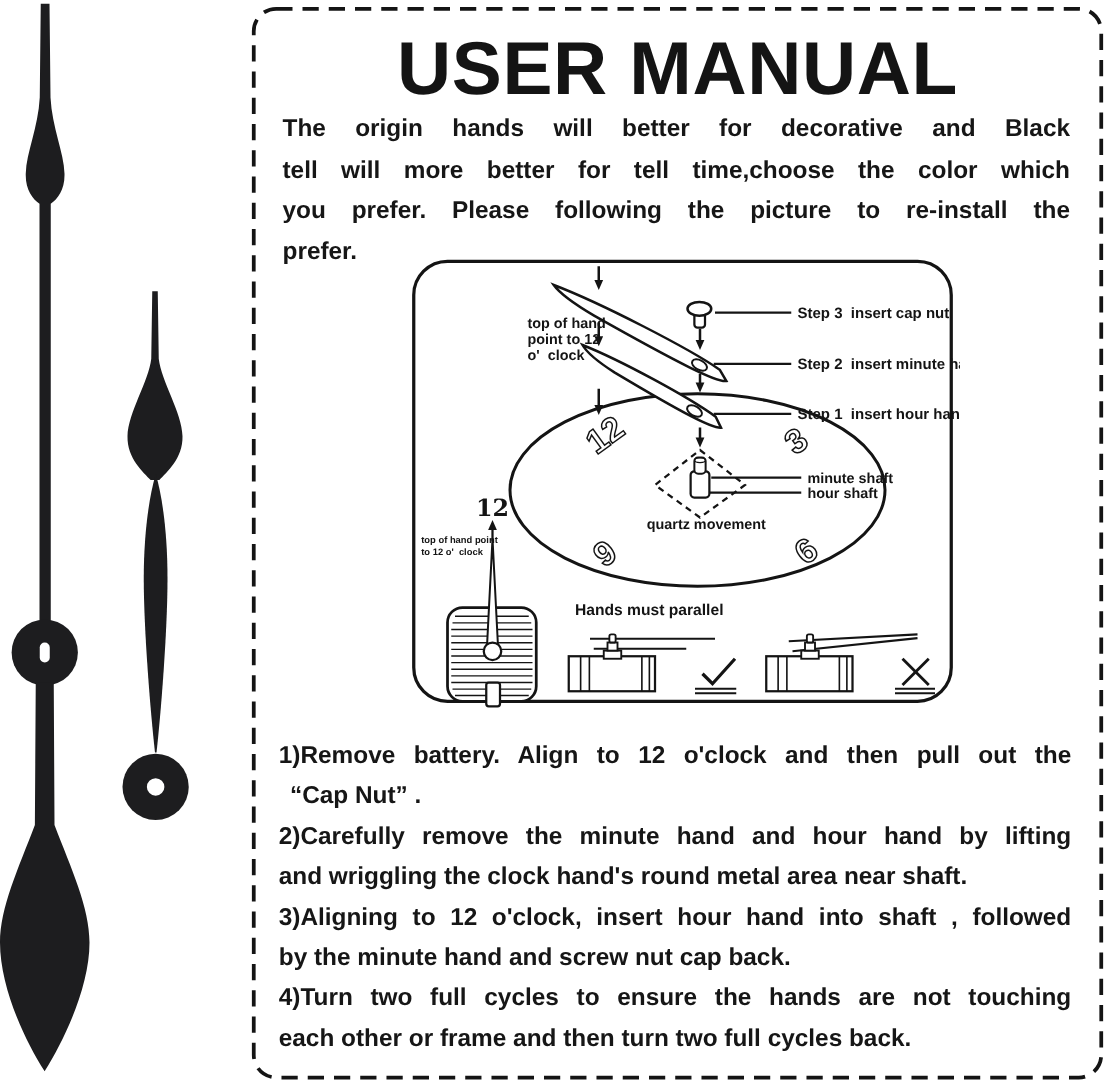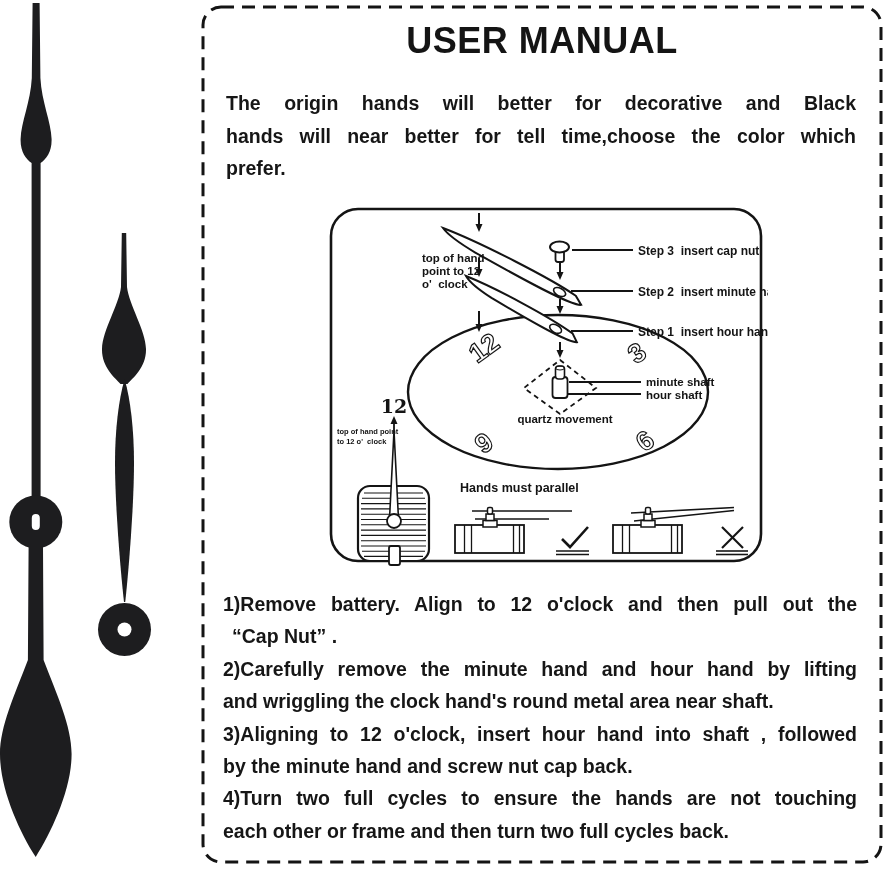--- a/index.html
+++ b/index.html
@@ -3,21 +3,21 @@
 <meta charset="utf-8">
 <style>
   html,body { margin:0; padding:0; background:#ffffff; }
   .page {
     position:relative; width:888px; height:870px; background:#ffffff;
     font-family:"Liberation Sans", sans-serif; color:#141414; overflow:hidden;
   }
   .abs { position:absolute; }
   .title {
     left:202px; top:20px; width:680px; text-align:center;
-    font-size:36px; font-weight:800; letter-spacing:0.5px; color:#141414;
+    font-size:60px; font-weight:800; letter-spacing:0.5px; color:#141414;
     font-family:"Liberation Sans", sans-serif;
   }
   .intro {
     left:226px; top:87px; width:630px;
     font-size:19.5px; font-weight:700; line-height:32.6px; color:#161616;
   }
   .instructions {
     left:223px; top:588px; width:634px;
     font-size:19.5px; font-weight:700; line-height:32.4px; color:#161616;
   }
@@ -62,21 +62,22 @@
   </svg>
 
   <svg class="abs" style="left:198px; top:3px;" width="690" height="864" viewBox="198 3 690 864">
     <rect x="203" y="7" width="678" height="855" rx="18" fill="none" stroke="#141414" stroke-width="3" stroke-dasharray="13 8"></rect>
   </svg>
 
   <div class="abs title">USER MANUAL</div>
 
   <div class="abs intro">
     <div class="line j">The origin hands will better for decorative and Black</div>
-    <div class="line j">hands will near better for tell time,choose the color which</div>
+    <div class="line j">tell will more better for tell time,choose the color which</div>
+    <div class="line j">you prefer. Please following the picture to re-install the</div>
     <div class="line">prefer.</div>
   </div>
 
   <svg class="abs" style="left:328px; top:206px;" width="440" height="362" viewBox="328 206 440 362">
 
     <rect x="331" y="209" width="430" height="352" rx="27" fill="none" stroke="#141414" stroke-width="2.6"></rect>
 
     <ellipse cx="558" cy="392" rx="150" ry="77" fill="none" stroke="#141414" stroke-width="2.4"></ellipse>
 
     <g text-anchor="middle">

